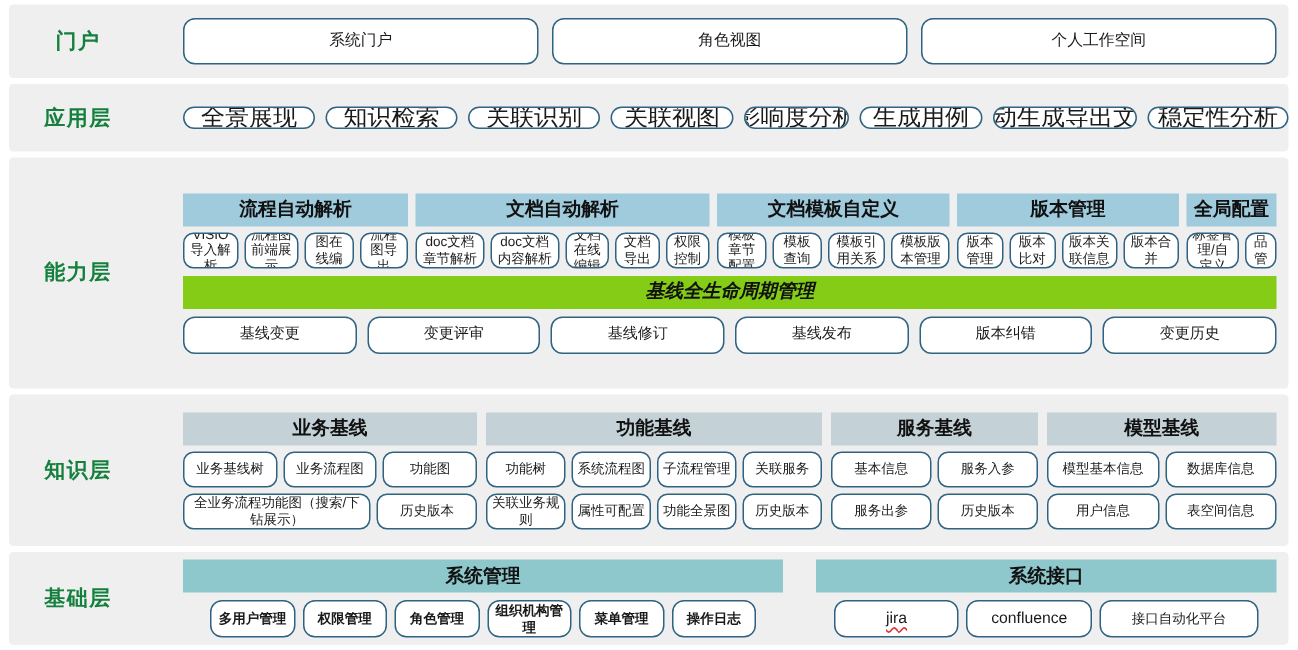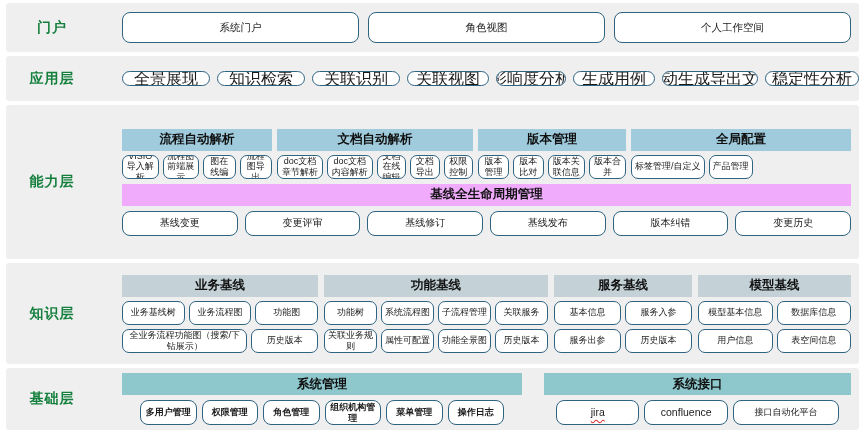--- a/index.html
+++ b/index.html
@@ -61,22 +61,23 @@
 
   
   .cap-cols{display:flex;gap:5px;}
   .cap-col{display:flex;flex-direction:column;justify-content:flex-end;}
   .cap-col .cells{display:flex;flex-direction:row;gap:4px;margin-top:4px;}
   .cap-col .cellrow{display:flex;gap:4px;}
   .cap-col .cellrow .pill{height:24px;flex:1 1 0;}
 
   .full-head{
     height:22px;display:flex;align-items:center;justify-content:center;
-    background:#f0abfc;font-size:12.5px;font-weight:bold;color:#111;
+    background:#84cc16;font-size:12.5px;font-weight:bold;color:#111;
     margin-top:5px;
+    font-style:italic;
   }
   .full-row{display:flex;gap:7px;margin-top:5px;}
   .full-row .pill{height:25px;flex:1 1 0;font-size:10px;border-radius:8px;}
 
   
   .know-cols{display:flex;gap:6px;}
   .know-col{display:flex;flex-direction:column;}
   .know-col .cells{display:flex;flex-direction:column;gap:4px;margin-top:4px;}
   .know-col .cellrow{display:flex;gap:4px;}
   .know-col .cellrow .pill{height:24px;flex:1 1 0;}
@@ -153,20 +154,33 @@
               <div class="pill">doc文档内容解析</div>
             </div>
             <div class="cellrow">
               <div class="pill">文档在线编辑</div>
               <div class="pill">文档导出</div>
               <div class="pill">权限控制</div>
             </div>
           </div>
         </div>
 
+        <div class="cap-col" style="flex:0 0 155px;">
+          <div class="grp-head cap">文档模板自定义</div>
+          <div class="cells">
+            <div class="cellrow">
+              <div class="pill">模板章节配置</div>
+              <div class="pill">模板查询</div>
+            </div>
+            <div class="cellrow">
+              <div class="pill">模板引用关系</div>
+              <div class="pill">模板版本管理</div>
+            </div>
+          </div>
+        </div>
 
         <div class="cap-col" style="flex:0 0 148px;">
           <div class="grp-head cap">版本管理</div>
           <div class="cells">
             <div class="cellrow">
               <div class="pill">版本管理</div>
               <div class="pill">版本比对</div>
             </div>
             <div class="cellrow">
               <div class="pill">版本关联信息</div>

